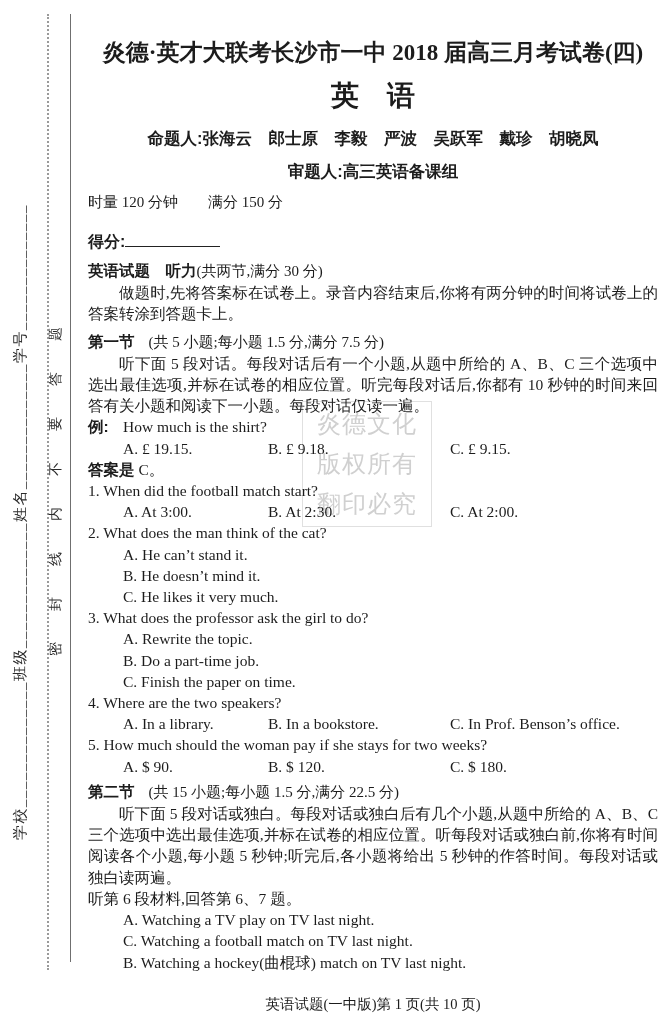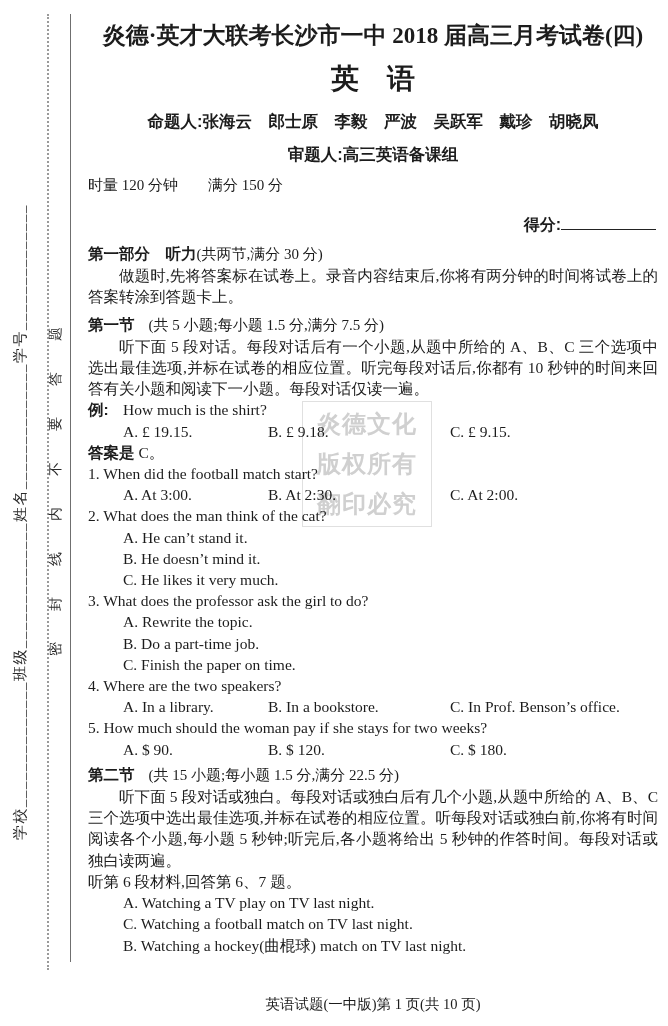--- a/index.html
+++ b/index.html
@@ -27,37 +27,37 @@
     margin-left:-186px; margin-top:-10px; transform:rotate(-90deg);
     font-size:14px; letter-spacing:31px; white-space:nowrap; color:#2a2a2a;
   }
   
   .watermark {
     position:absolute; left:302px; top:401px; width:128px; height:124px;
     border:1px solid #e0e0e0; text-align:center; z-index:1;
   }
   .wm-line {
     font-family:"Liberation Sans","DejaVu Sans",sans-serif;
-    font-weight:bold; font-size:24px; line-height:40px; color:#d0d0d0;
+    font-weight:normal; font-size:24px; line-height:40px; color:#d0d0d0;
     letter-spacing:1px; white-space:nowrap;
   }
   .watermark .wm-line:first-child { margin-top:2px; }
   
   .content {
-    position:absolute; left:88px; top:13px; width:570px; z-index:2;
+    position:absolute; left:88px; top:30px; width:570px; z-index:2;
     font-size:15.5px; line-height:21.2px;
   }
   .sans-b { font-family:"Liberation Sans","DejaVu Sans",sans-serif; font-weight:bold; }
   .title  { text-align:center; font-weight:bold; font-size:23px; line-height:30px; margin-top:8px; white-space:nowrap; }
   .subject{ text-align:center; font-family:"Liberation Sans",sans-serif; font-weight:bold; font-size:28px; line-height:32px; margin-top:12px; }
   .setters, .reviewers { text-align:center; font-family:"Liberation Sans",sans-serif; font-weight:bold; font-size:16.5px; line-height:19px; }
   .setters  { margin-top:17px; }
   .reviewers{ margin-top:14px; }
   .meta { text-align:left; font-size:15px; line-height:17px; margin-top:13px; }
-  .score-row { text-align:right; margin-top:18px; line-height:24px; padding-right:2px; }
+  .score-row { margin-top:18px; line-height:24px; padding-right:2px; }
   .score-label { font-family:"Liberation Sans",sans-serif; font-weight:bold; font-size:16px; }
   .score-blank { display:inline-block; width:95px; border-bottom:1.5px solid #222; height:17px; vertical-align:baseline; }
   .hline { margin-top:6px; }
   .hline .note { font-size:15px; }
   .note-gap { margin-left:14px; }
   p.para { margin:0; text-indent:2em; text-align:justify; }
   .plain-line { margin:0; }
   .ex-line { display:flex; }
   .ex-label { width:35px; flex:none; }
   .opt-row { display:flex; padding-left:35px; }
@@ -94,21 +94,21 @@
     <div class="subject">英　语</div>
     <div class="setters">命题人:张海云　郎士原　李毅　严波　吴跃军　戴珍　胡晓凤</div>
     <div class="reviewers">审题人:高三英语备课组</div>
     <div class="meta">时量 120 分钟　　满分 150 分</div>
 
     <div class="score-row">
       <span class="score-label">得分:</span><span class="score-blank"></span>
     </div>
 
     <div class="hline">
-      <span class="sans-b">第一部分　听力</span><span class="note">(共两节,满分 30 分)</span>
+      <span class="sans-b">英语试题　听力</span><span class="note">(共两节,满分 30 分)</span>
     </div>
     <p class="para">做题时,先将答案标在试卷上。录音内容结束后,你将有两分钟的时间将试卷上的答案转涂到答题卡上。</p>
 
     <div class="hline">
       <span class="sans-b">第一节</span><span class="note note-gap">(共 5 小题;每小题 1.5 分,满分 7.5 分)</span>
     </div>
     <p class="para">听下面 5 段对话。每段对话后有一个小题,从题中所给的 A、B、C 三个选项中选出最佳选项,并标在试卷的相应位置。听完每段对话后,你都有 10 秒钟的时间来回答有关小题和阅读下一小题。每段对话仅读一遍。</p>
 
     <div class="ex-line">
       <span class="ex-label sans-b">例:</span>

